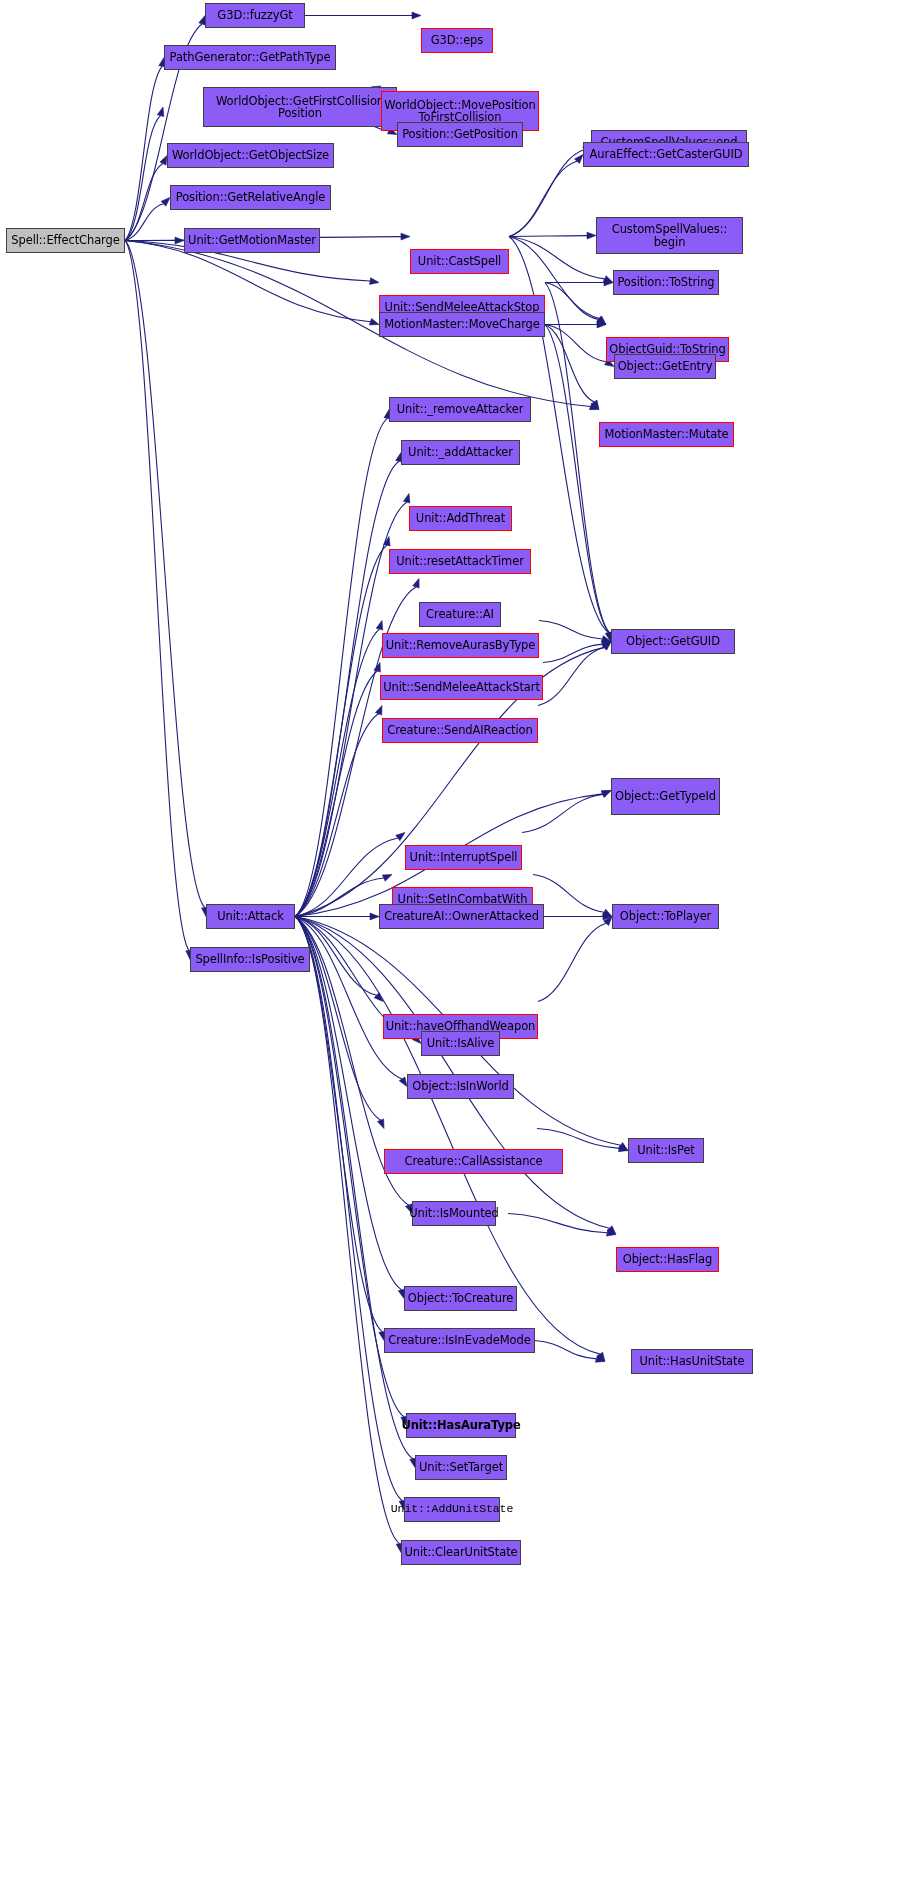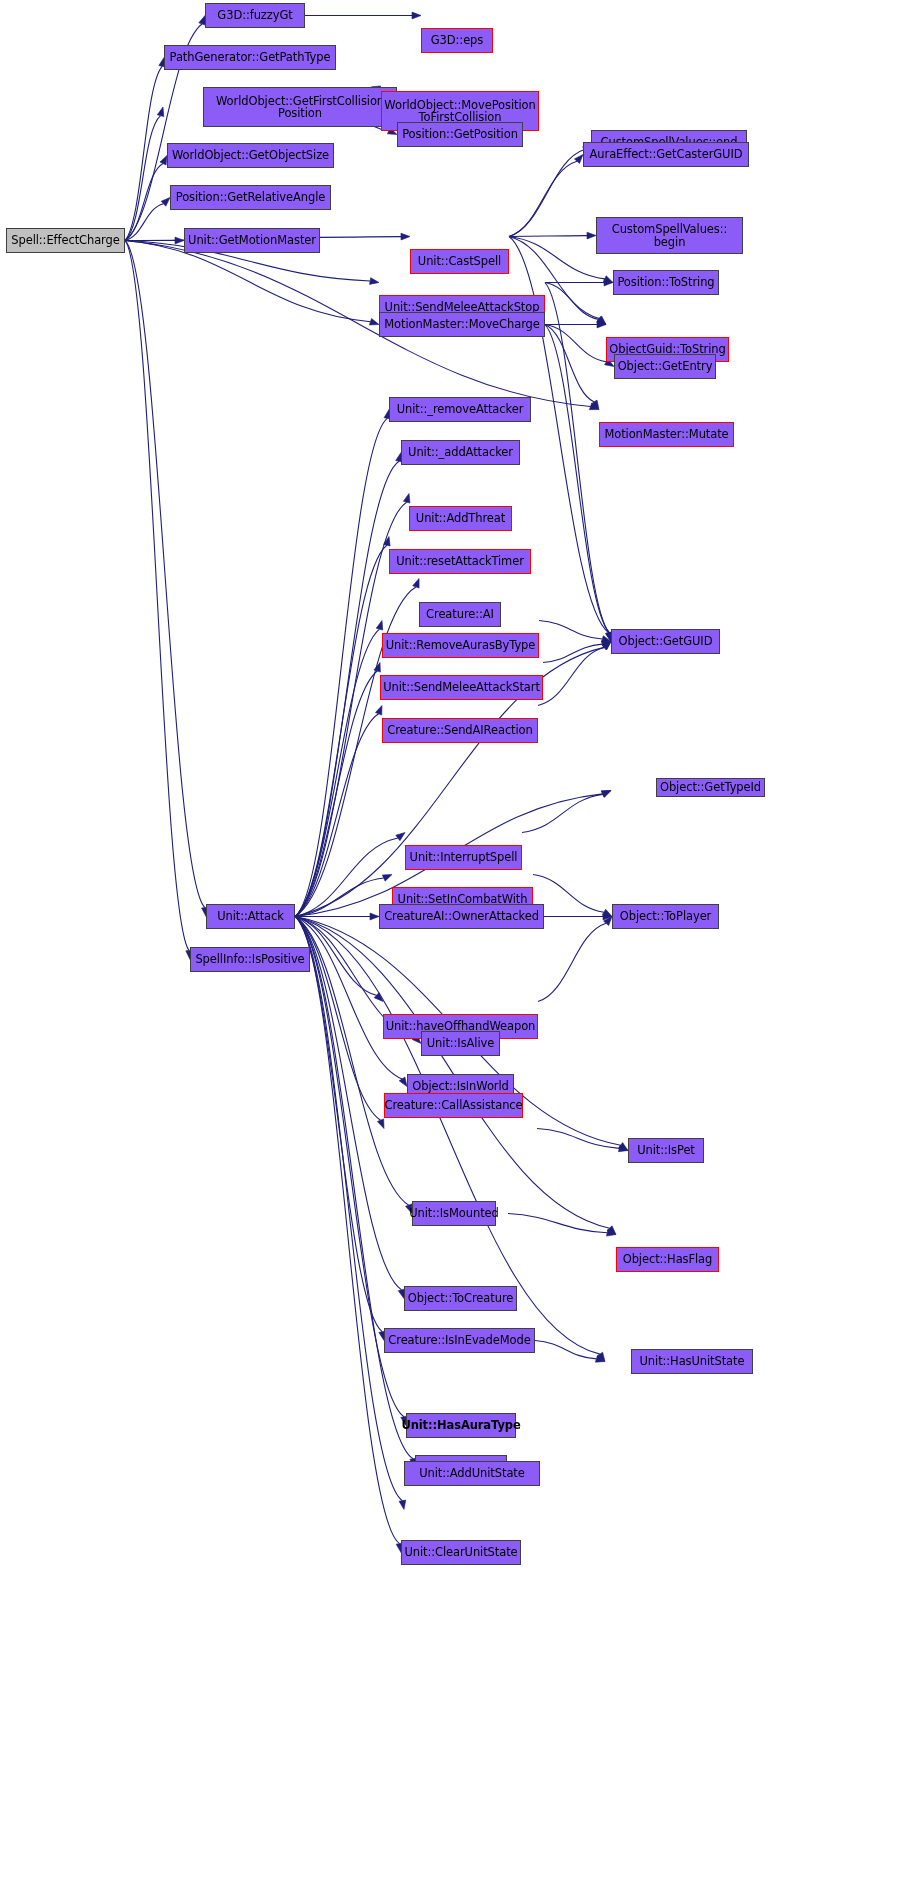--- a/index.html
+++ b/index.html
@@ -217,36 +217,36 @@
       <div class="node" style="left: 614px; top: 354px; width: 102px; height: 25px;">Object::GetEntry</div>
       <div class="node red" style="left: 599px; top: 397px; width: 135px; height: 25px;">MotionMaster::Mutate</div>
       <div class="node" style="left: 389px; top: 397px; width: 142px; height: 25px;">Unit::_removeAttacker</div>
       <div class="node" style="left: 401px; top: 440px; width: 119px; height: 25px;">Unit::_addAttacker</div>
       <div class="node red" style="left: 409px; top: 481px; width: 103px; height: 25px;">Unit::AddThreat</div>
       <div class="node red" style="left: 389px; top: 524px; width: 142px; height: 25px;">Unit::resetAttackTimer</div>
       <div class="node" style="left: 419px; top: 566px; width: 82px; height: 25px; margin-top: 36px;">Creature::AI</div>
       <div class="node red" style="left: 382px; top: 608px; width: 157px; height: 25px;">Unit::RemoveAurasByType</div>
       <div class="node red" style="left: 380px; top: 650px; width: 163px; height: 25px;">Unit::SendMeleeAttackStart</div>
       <div class="node red" style="left: 382px; top: 693px; width: 156px; height: 25px;">Creature::SendAIReaction</div>
-      <div class="node" style="left: 611px; top: 629px; width: 109px; height: 25px;">Object::GetGUID</div>
-      <div class="node" style="left: 611px; top: 778px; width: 109px; height: 19px; margin-left: 45px;">Object::GetTypeId</div>
+      <div class="node" style="left: 611px; top: 629px; width: 124px; height: 25px;">Object::GetGUID</div>
+      <div class="node" style="left: 611px; top: 778px; width: 109px; height: 37px;">Object::GetTypeId</div>
       <div class="node red" style="left: 405px; top: 820px; width: 117px; height: 25px;">Unit::InterruptSpell</div>
       <div class="node red" style="left: 392px; top: 862px; width: 141px; height: 25px;">Unit::SetInCombatWith</div>
       <div class="node" style="left: 379px; top: 904px; width: 165px; height: 25px;">CreatureAI::OwnerAttacked</div>
       <div class="node" style="left: 612px; top: 904px; width: 107px; height: 25px;">Object::ToPlayer</div>
       <div class="node" style="left: 206px; top: 904px; width: 89px; height: 25px;">Unit::Attack</div>
       <div class="node" style="left: 190px; top: 947px; width: 120px; height: 25px;">SpellInfo::IsPositive</div>
       <div class="node red" style="left: 383px; top: 989px; width: 155px; height: 25px;">Unit::haveOffhandWeapon</div>
       <div class="node" style="left: 421px; top: 1031px; width: 79px; height: 25px;">Unit::IsAlive</div>
       <div class="node" style="left: 407px; top: 1074px; width: 107px; height: 25px;">Object::IsInWorld</div>
-      <div class="node red" style="left: 384px; top: 1068px; width: 139px; height: 25px;">Creature::CallAssistance</div>
+      <div class="node red" style="left: 384px; top: 1124px; width: 179px; height: 25px;">Creature::CallAssistance</div>
       <div class="node" style="left: 628px; top: 1138px; width: 76px; height: 25px;">Unit::IsPet</div>
       <div class="node" style="left: 412px; top: 1201px; width: 84px; height: 25px;">Unit::IsMounted</div>
       <div class="node red" style="left: 616px; top: 1222px; width: 103px; height: 25px;">Object::HasFlag</div>
       <div class="node" style="left: 404px; top: 1286px; width: 113px; height: 25px;">Object::ToCreature</div>
       <div class="node" style="left: 384px; top: 1328px; width: 151px; height: 25px;">Creature::IsInEvadeMode</div>
       <div class="node" style="left: 605px; top: 1349px; width: 122px; height: 25px; margin-left: 26px;">Unit::HasUnitState</div>
       <div class="node" style="left: 406px; top: 1413px; width: 110px; height: 25px; font-weight: bold;">Unit::HasAuraType</div>
       <div class="node" style="left: 415px; top: 1455px; width: 92px; height: 25px;">Unit::SetTarget</div>
-      <div class="node" style="left: 404px; top: 1461px; width: 136px; height: 25px;">Unit::AddUnitState</div>
+      <div class="node" style="left: 404px; top: 1497px; width: 96px; height: 25px; font-family: Liberation Mono, monospace;">Unit::AddUnitState</div>
       <div class="node" style="left: 401px; top: 1540px; width: 120px; height: 25px;">Unit::ClearUnitState</div>
     </div>
 </div>
 
 </body></html>

